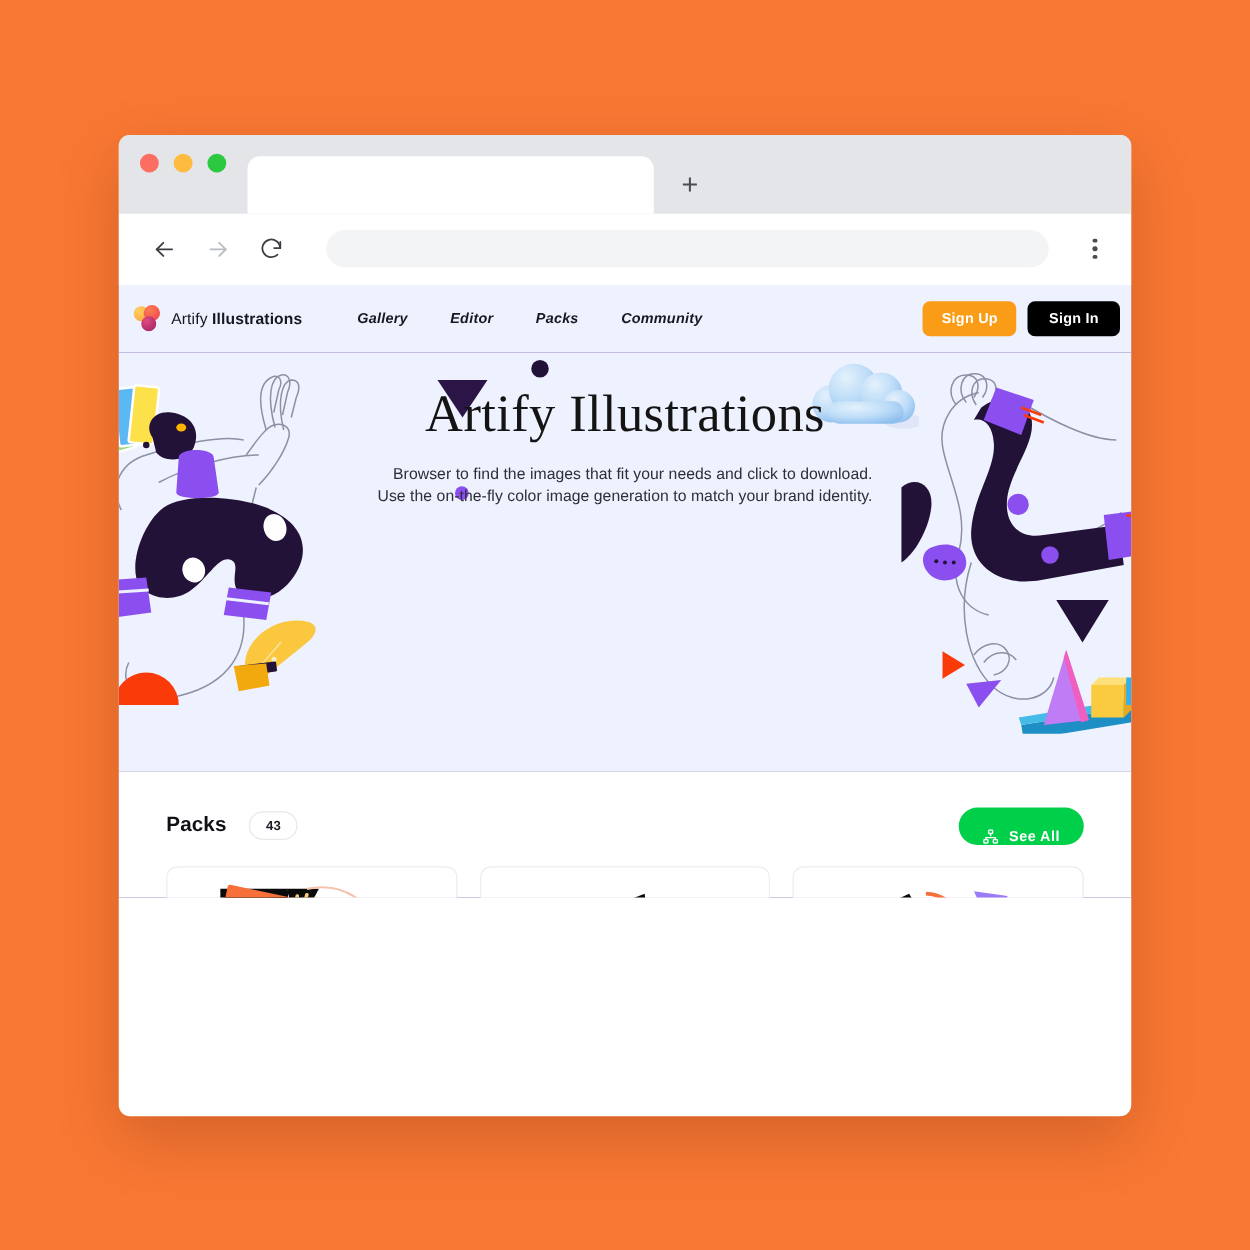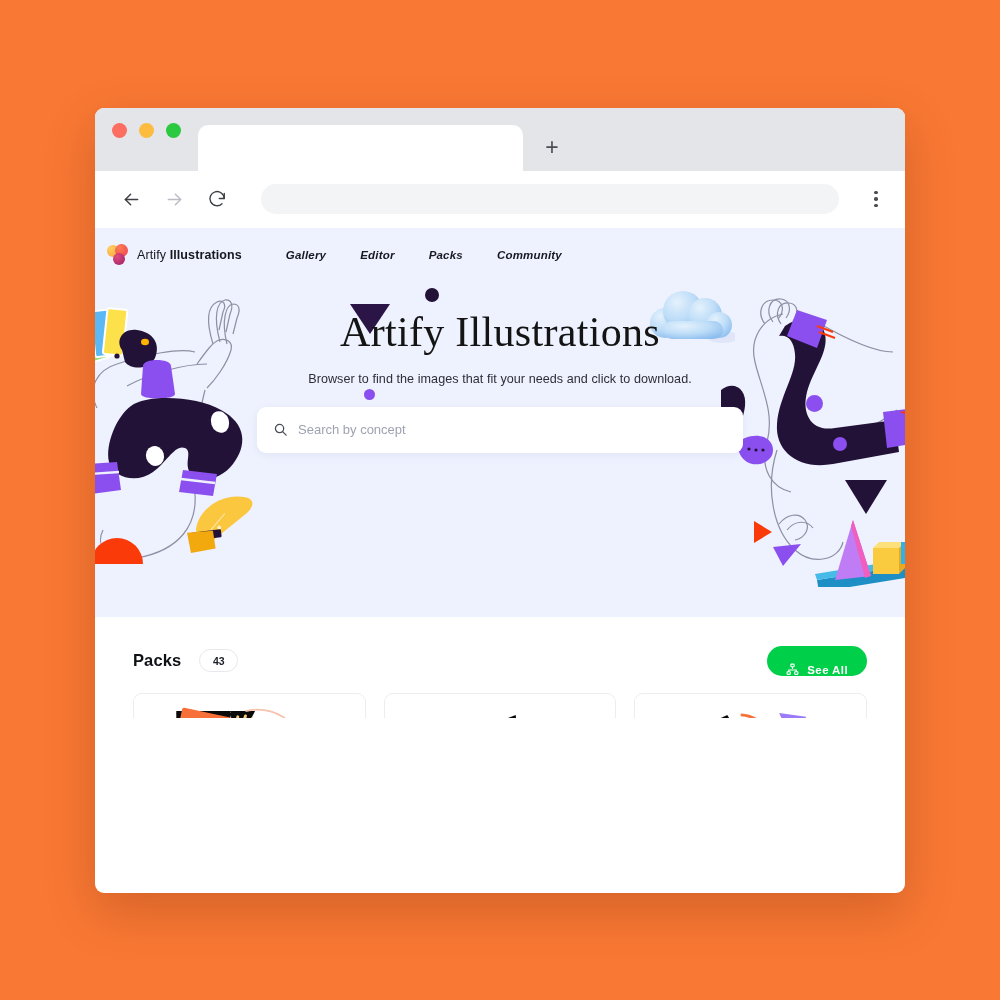--- a/index.html
+++ b/index.html
@@ -325,20 +325,24 @@
             <span class="c2"></span>
             <span class="c3"></span>
         </span>
         <span class="brand-name"><span>Artify </span><b>Illustrations</b></span>
       </div>
       <div class="nav-links">
         <span class="nav-link">Gallery</span>
         <span class="nav-link">Editor</span>
         <span class="nav-link">Packs</span>
         <span class="nav-link">Community</span>
+      </div>
+      <div class="nav-actions">
+        <button class="btn-signup">Sign Up</button>
+        <button class="btn-signin">Sign In</button>
       </div>
     </div>
 
     <div class="hero">
 
       <svg class="deco" style="left:-8px; top:-4px; width:270px; height:300px;" viewBox="0 0 270 300">
 
         <g transform="translate(-6,14) rotate(-16 30 40)">
           <rect x="2" y="20" width="20" height="44" rx="2" fill="#9BDC7E" stroke="#fff" stroke-width="2"></rect>
           <rect x="12" y="16" width="20" height="46" rx="2" fill="#5BB8F5" stroke="#fff" stroke-width="2" transform="rotate(10 22 39)"></rect>
@@ -446,28 +450,22 @@
           <circle cx="62" cy="26" r="17"></circle>
           <circle cx="76" cy="36" r="13"></circle>
           <rect x="20" y="32" width="60" height="18" rx="9"></rect>
         </g>
       </svg>
 
       <div class="hero-inner">
         <h1 class="hero-title">Artify Illustrations</h1>
         <p class="hero-sub">
           <span>Browser to find the images that fit your needs and click to download.</span><br>
+          <span>Use the on-the-fly color image generation to match your brand identity.</span>
         </p>
-        <div class="search-box">
-          <svg viewBox="0 0 24 24" width="15" height="15" fill="none" stroke="#4a4d57" stroke-width="2.1" stroke-linecap="round">
-            <circle cx="10.5" cy="10.5" r="6.6"></circle>
-              <path d="M15.4 15.4L21 21"></path>
-          </svg>
-          <input type="text" placeholder="Search by concept" style="">
-        </div>
       </div>
     </div>
 
     <div class="ideas">
       <div class="ideas-head">
         <span class="ideas-title">Packs</span>
         <span class="count-pill">43</span>
         <button class="see-all">
           <svg viewBox="0 0 24 24" width="13" height="13" fill="none" stroke="#ffffff" stroke-width="2">
             <rect x="9" y="2" width="6" height="5" rx="1"></rect>

